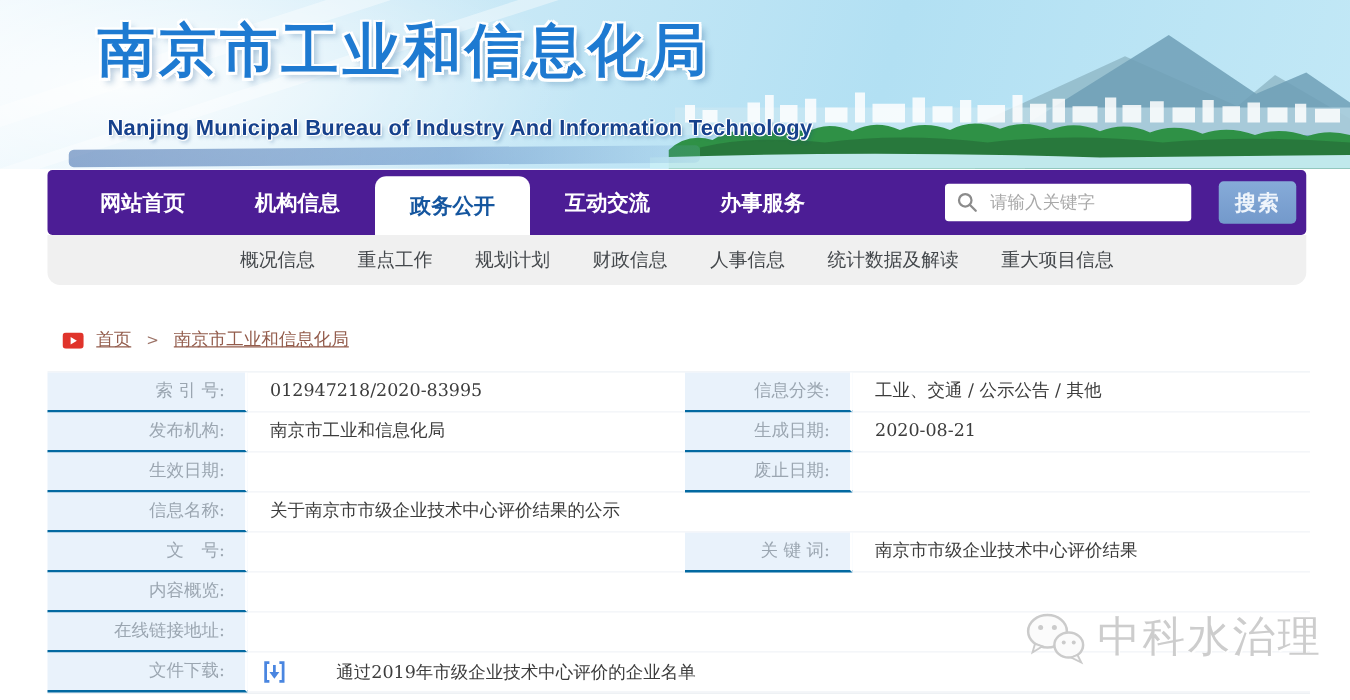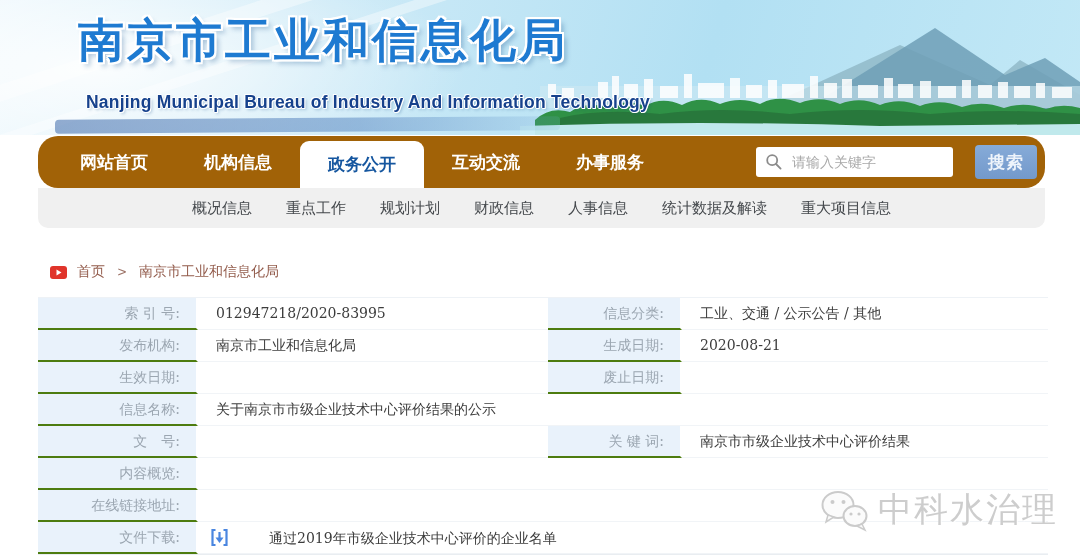--- a/index.html
+++ b/index.html
@@ -44,21 +44,21 @@
     position:absolute; left:86px; top:92px;
     font-size:17.5px; font-weight:bold; color:#16418c; letter-spacing:.2px;
     text-shadow: 1px 0 0 #fff, -1px 0 0 #fff, 0 1px 0 #fff, 0 -1px 0 #fff,
                  1px 1px 0 #fff, -1px -1px 0 #fff, 2px 2px 3px rgba(20,80,140,.3);
     white-space:nowrap;
   }
 
   
   .navbar {
     position:absolute; left:38px; top:136px; width:1007px; height:52px;
-    background:#a16207; border-radius:20px;
+    background:#4c1d95; border-radius:4px;
     display:flex; align-items:stretch;
   }
   .nav-items { display:flex; padding-left:14px; }
   .nav-item {
     padding:0 28px; color:#ffffff; font-size:17px; font-weight:bold;
     display:flex; align-items:center; cursor:pointer; white-space:nowrap;
   }
   .nav-item.active {
     background:#ffffff; color:#15569f;
     margin-top:5px; border-radius:9px 9px 0 0; align-items:center; height:47px;
@@ -92,36 +92,36 @@
     font-size:15px; color:#44484c; cursor:pointer; white-space:nowrap;
     font-family:Liberation Serif, serif;
   }
 
   
   .breadcrumb {
     position:absolute; left:50px; top:263px; display:flex; align-items:center;
     font-size:14px; color:#935c4c; font-family:"DejaVu Serif", serif;
   }
   .crumb-icon { margin-right:10px; display:flex; }
-  .crumb-link { cursor:pointer; }
+  .crumb-link { cursor:pointer;text-decoration:underline; }
   .crumb-sep { margin:0 12px; font-size:12px; color:#9c7266; }
 
   
   .info-table {
     position:absolute; left:38px; top:297px; width:1010px;
     border-top:1px solid #eef2f6; border-bottom:1px solid #e9edf1;
     font-family:"DejaVu Serif", serif;
   }
   .trow { display:grid; height:32px; }
   .trow.double { grid-template-columns:160px 350px 134px 366px; }
   .trow.full   { grid-template-columns:160px 850px; }
   .tcell { height:32px; line-height:30px; font-size:14px; overflow:hidden; white-space:nowrap; }
   .tlabel {
     background:#e9f2fb; color:#9ba6b1; text-align:right; padding-right:16px;
-    border-right:2px solid #ffffff; border-bottom:2px solid #4d7c0f;
+    border-right:2px solid #ffffff; border-bottom:2px solid #0369a1;
   }
   .tvalue { color:#3c3c3c; padding-left:18px; border-bottom:1px solid #f1f4f7; }
   .download-cell { display:flex; align-items:center; padding-left:12px; }
   .download-cell svg { flex:0 0 auto; cursor:pointer; }
   .download-link { margin-left:40px; color:#3c3c3c; cursor:pointer; }
 
   
   .watermark {
     position:absolute; right:22px; top:487px; display:flex; align-items:center;
     opacity:.95;

